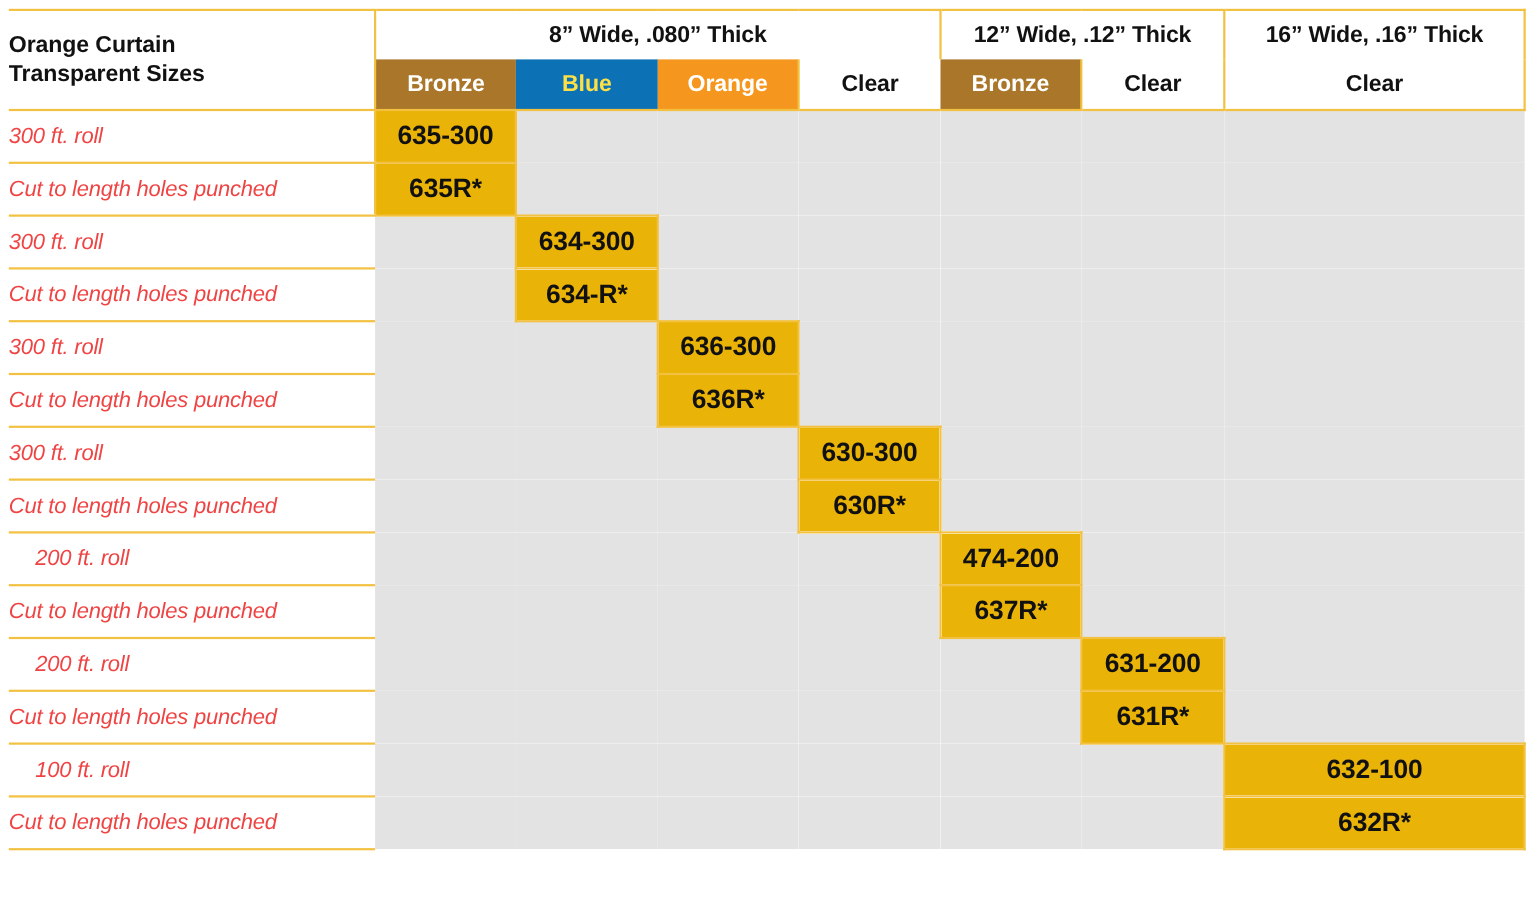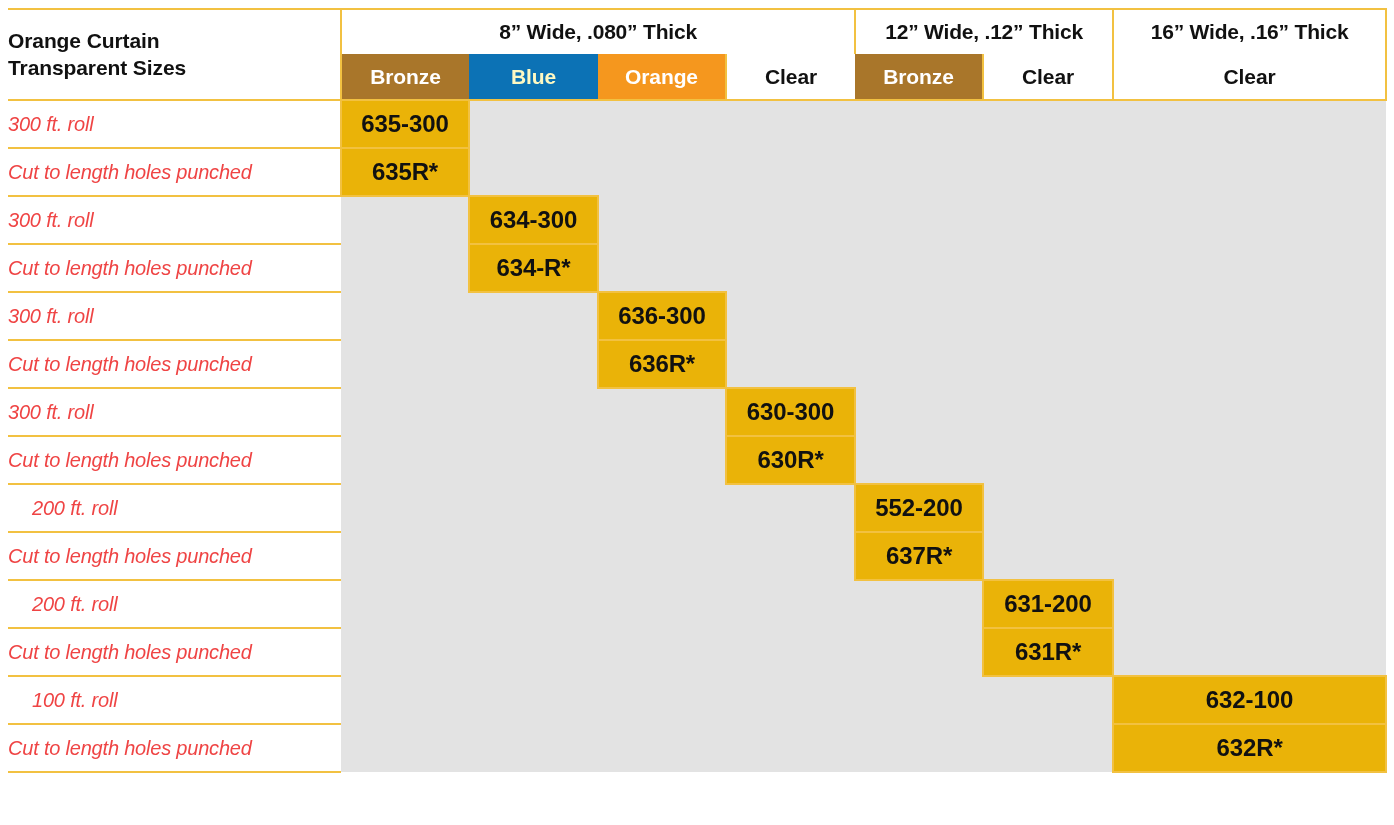--- a/index.html
+++ b/index.html
@@ -142,21 +142,21 @@
           <td class="title-cell bt bb" rowspan="2">
             <div>Orange Curtain</div>
             <div>Transparent Sizes</div>
           </td>
           <td class="group-head bt bl" colspan="4">8” Wide, .080” Thick</td>
           <td class="group-head bt bl" colspan="2">12” Wide, .12” Thick</td>
           <td class="group-head bt bl br" colspan="1">16” Wide, .16” Thick</td>
         </tr>
         <tr>
           <td class="sub-head bb sw-bronze bl" style="background: rgb(169, 118, 42); color: rgb(255, 255, 255);">Bronze</td>
-          <td class="sub-head bb sw-blue" style="background: rgb(12, 114, 181); color: #fef9c3;">Blue</td>
+          <td class="sub-head bb sw-blue" style="background: rgb(12, 114, 181); color: #fde047;">Blue</td>
           <td class="sub-head bb sw-orange" style="background: rgb(245, 151, 30); color: rgb(255, 255, 255); margin-left: 15px;">Orange</td>
           <td class="sub-head bb sw-clear bl" style="background: rgb(255, 255, 255); color: rgb(17, 17, 17);">Clear</td>
           <td class="sub-head bb sw-bronze" style="background: rgb(169, 118, 42); color: rgb(255, 255, 255);">Bronze</td>
           <td class="sub-head bb sw-clear bl" style="background: rgb(255, 255, 255); color: rgb(17, 17, 17);">Clear</td>
           <td class="sub-head bb sw-clear br bl" style="background: rgb(255, 255, 255); color: rgb(17, 17, 17);">Clear</td>
         </tr>
         <tr class="data-row">
           <td class="label bb">300 ft. roll</td>
           <td class="code bl br bb bt">635-300</td>
           <td class="blank"></td>
@@ -235,21 +235,21 @@
           <td class="blank"></td>
           <td class="blank"></td>
           <td class="blank"></td>
         </tr>
         <tr class="data-row">
           <td class="label bb indent">200 ft. roll</td>
           <td class="blank"></td>
           <td class="blank"></td>
           <td class="blank"></td>
           <td class="blank"></td>
-          <td class="code bl br bb bt">552-200</td>
+          <td class="code bl br bb bt">474-200</td>
           <td class="blank"></td>
           <td class="blank"></td>
         </tr>
         <tr class="data-row">
           <td class="label bb">Cut to length holes punched</td>
           <td class="blank"></td>
           <td class="blank"></td>
           <td class="blank"></td>
           <td class="blank"></td>
           <td class="code bl br bb">637R*</td>

